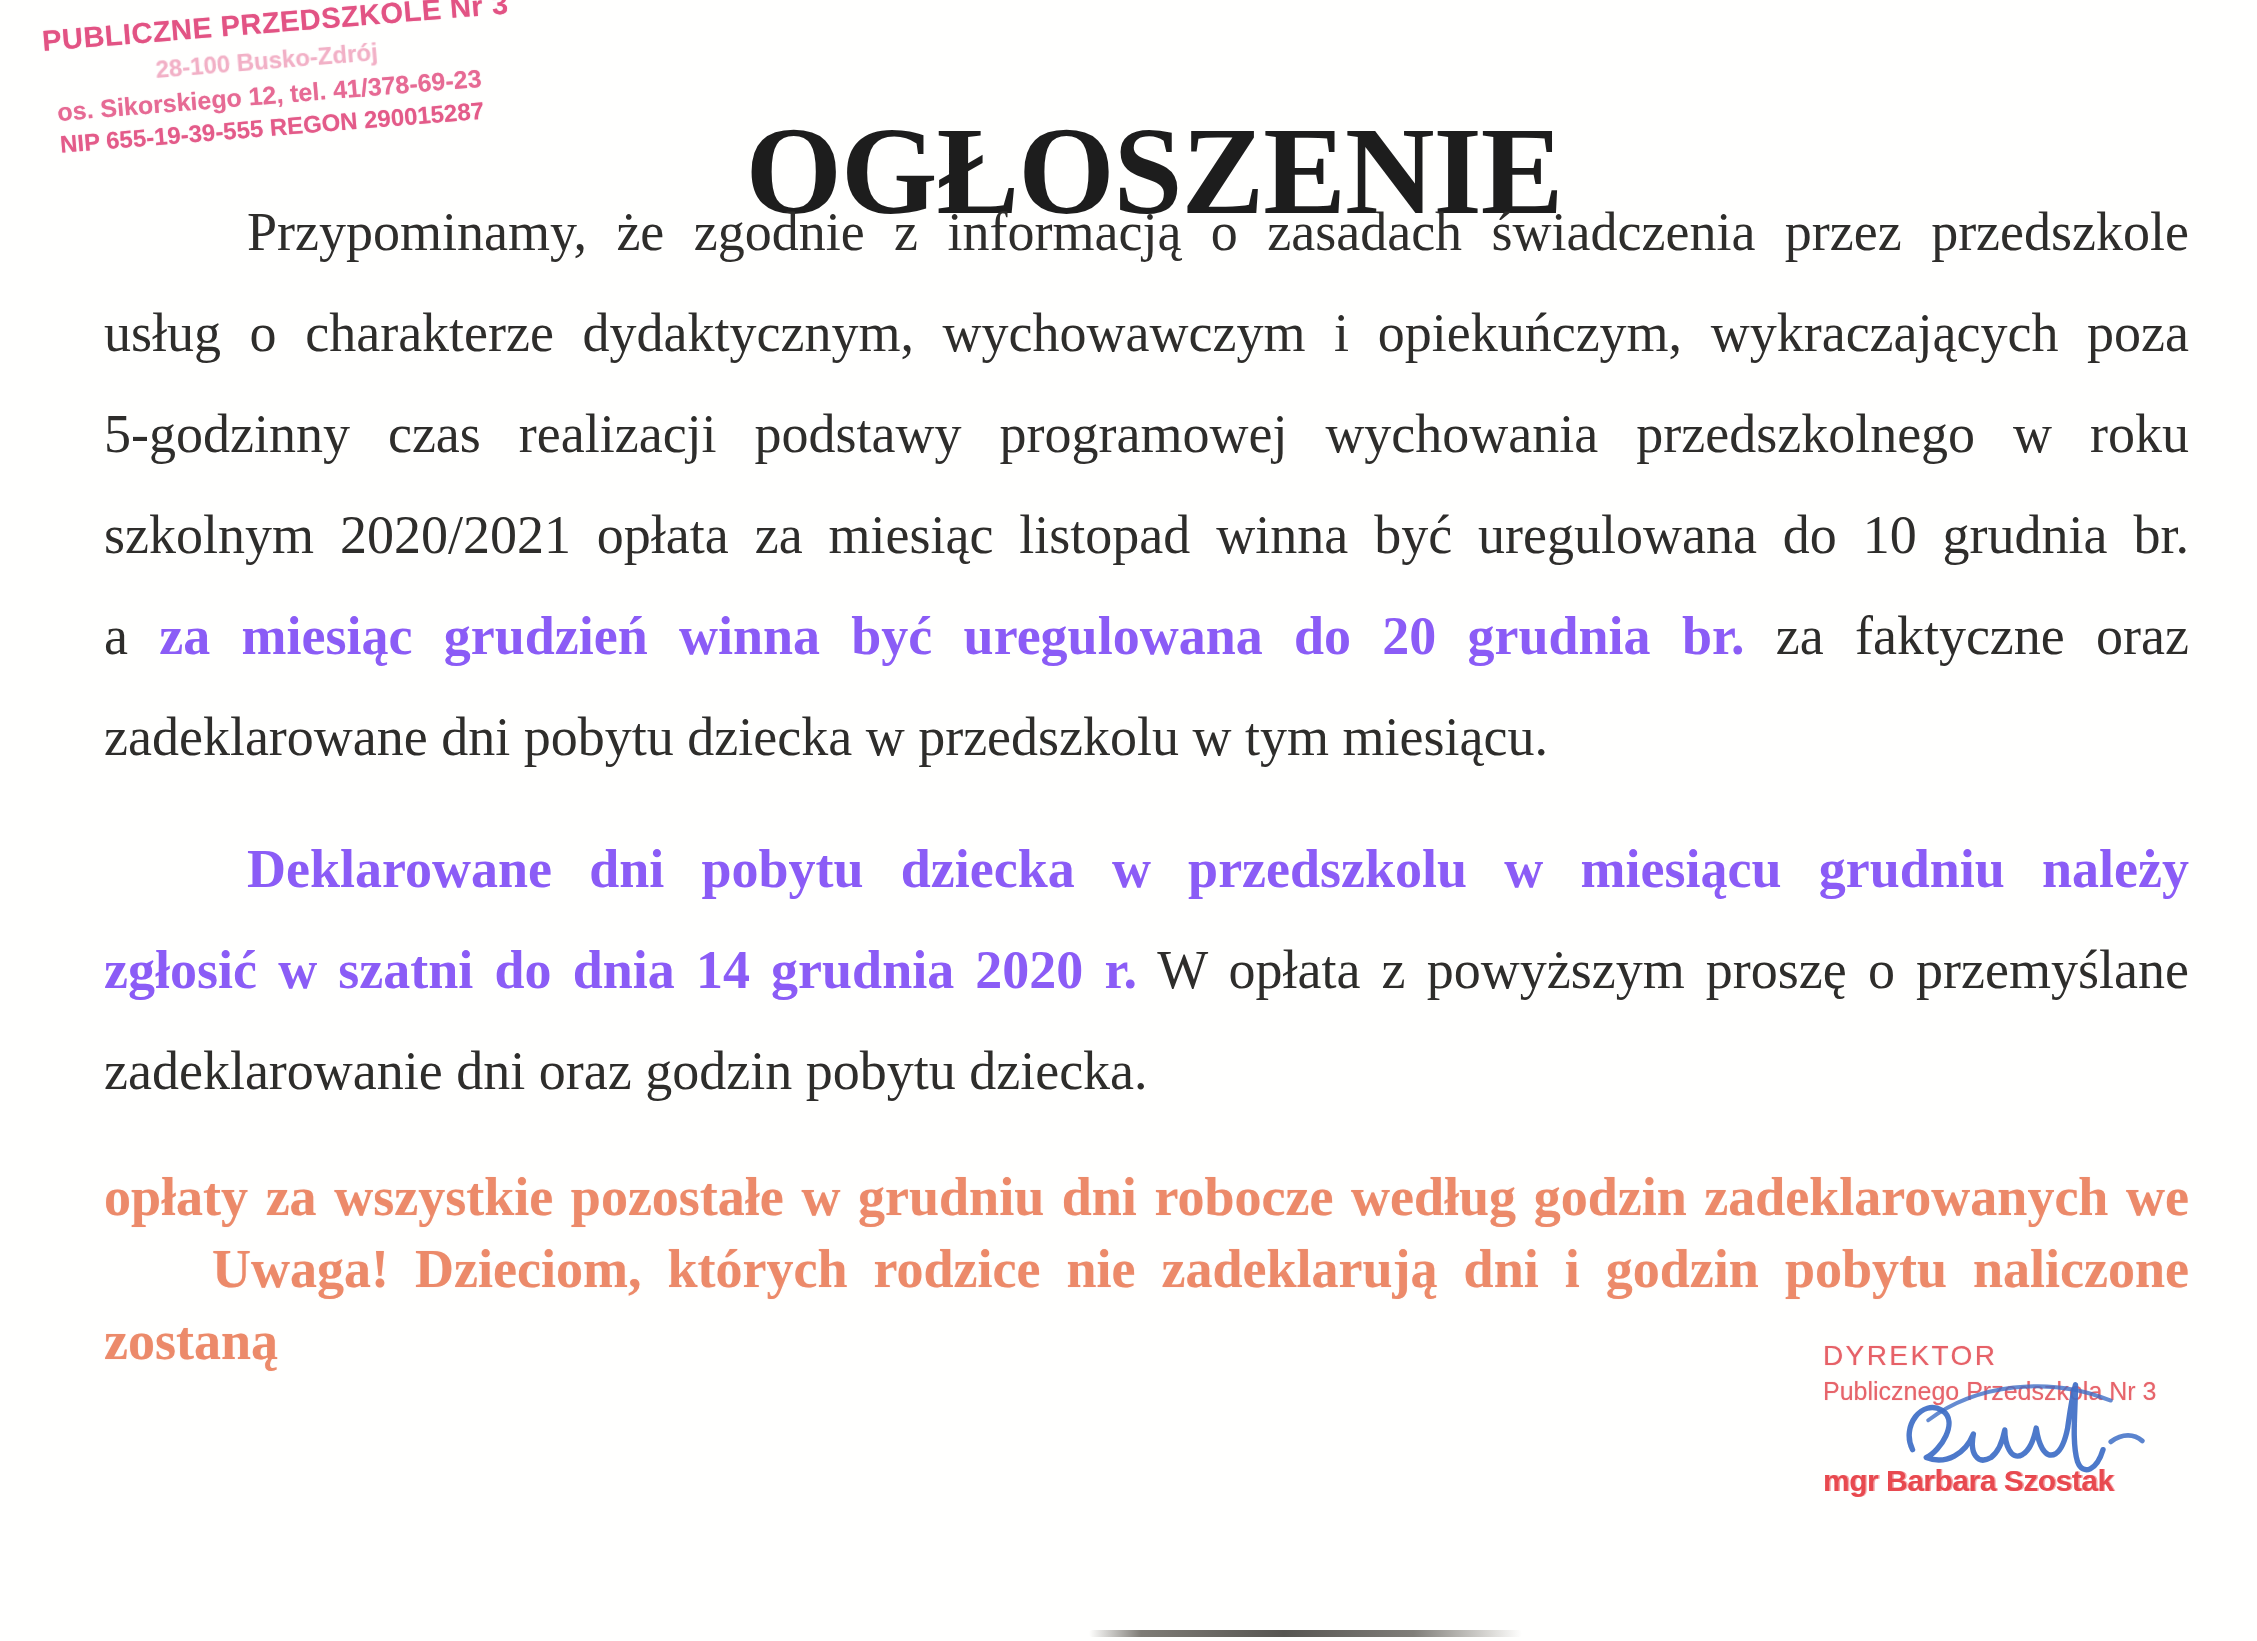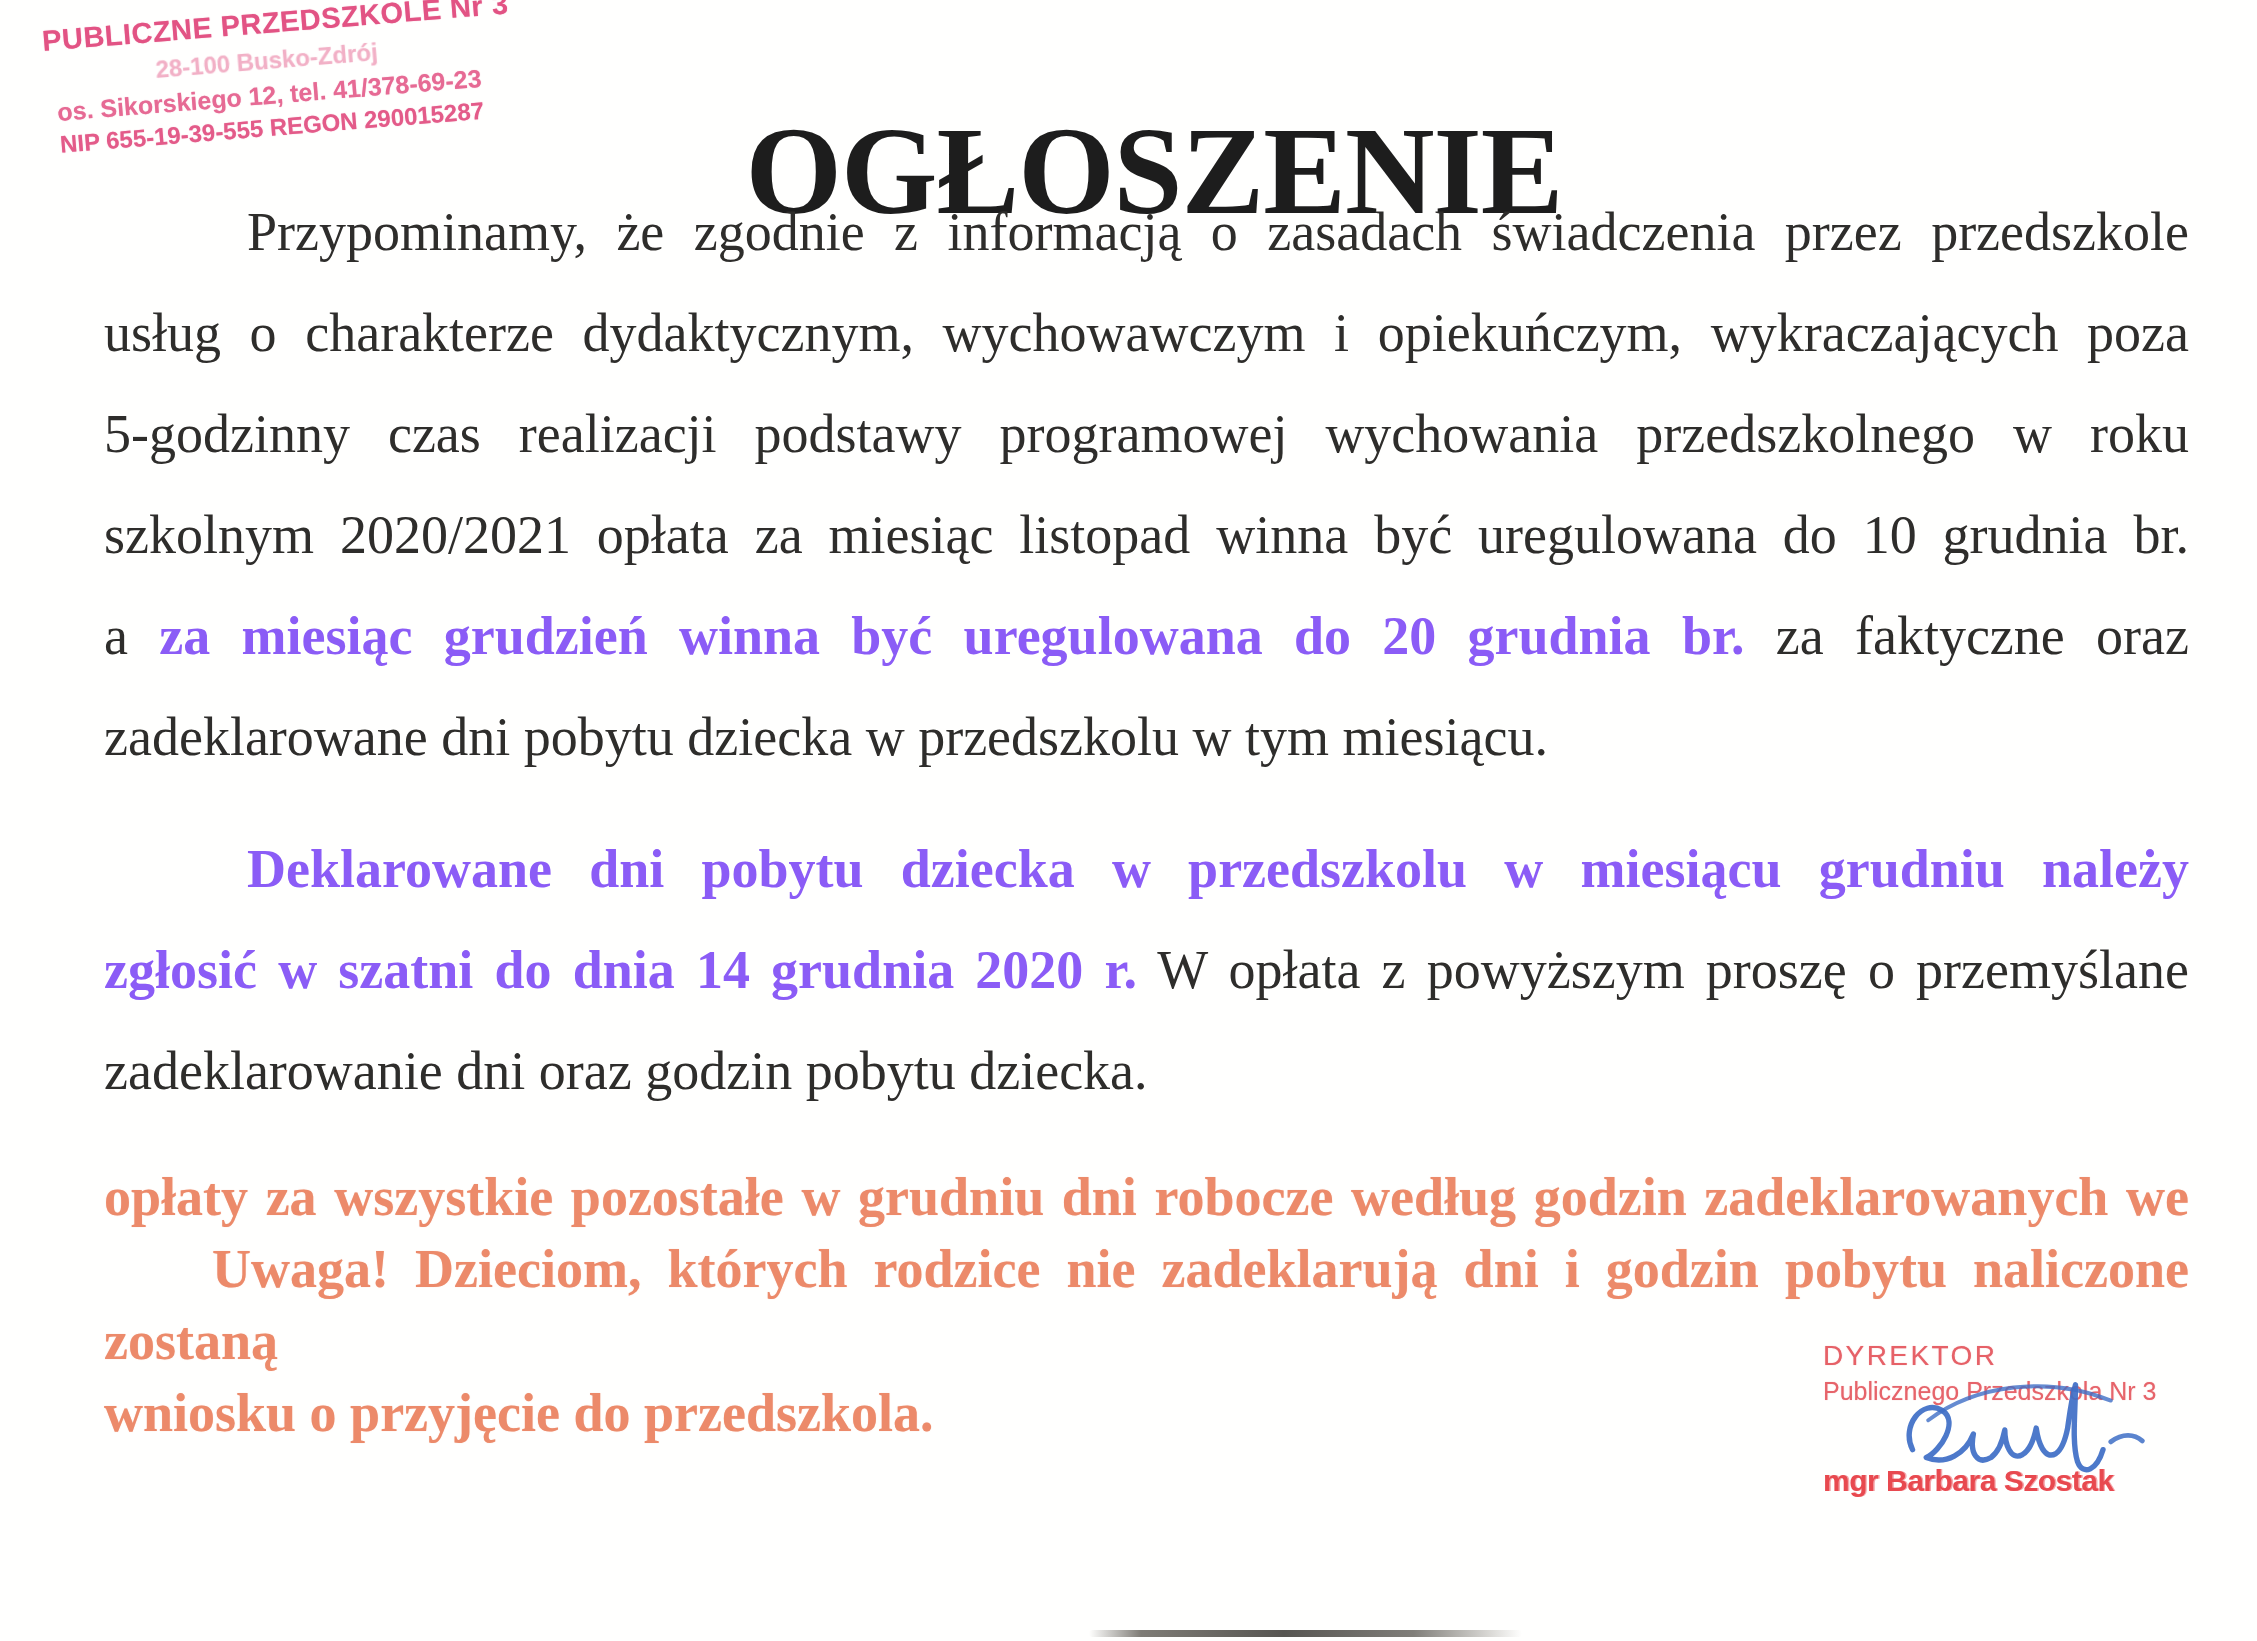--- a/index.html
+++ b/index.html
@@ -94,21 +94,20 @@
 
     <div class="para2">
       <div class="jline indent-lg bold">Deklarowane dni pobytu dziecka w przedszkolu w miesiącu grudniu należy</div>
       <div class="jline"><span class="bold">zgłosić w szatni do dnia 14 grudnia 2020 r.</span><span> W opłata z powyższym proszę o przemyślane</span></div>
       <div class="lline">zadeklarowanie dni oraz godzin pobytu dziecka.</div>
     </div>
 
     <div class="warning">
       <div class="jline">opłaty za wszystkie pozostałe w grudniu dni robocze według godzin zadeklarowanych we</div>
       <div class="jline indent-md">Uwaga! Dzieciom, których rodzice nie zadeklarują dni i godzin pobytu naliczone zostaną</div>
-      <div class="lline">wniosku o przyjęcie do przedszkola.</div>
     </div>
 
   </div>
 
   <div class="sig">
     <div class="sig-role">DYREKTOR</div>
     <div class="sig-org">Publicznego Przedszkola Nr 3</div>
     <svg class="sig-scribble" viewBox="0 0 250 110" fill="none" xmlns="http://www.w3.org/2000/svg">
       <path d="M30,44 C78,8 152,-2 216,24" stroke="#3e6ec5" stroke-width="4" stroke-linecap="round" opacity="0.8"></path>
       <path d="M14,74 C2,50 24,22 44,34 C62,45 42,76 28,82 C48,90 68,78 76,58

